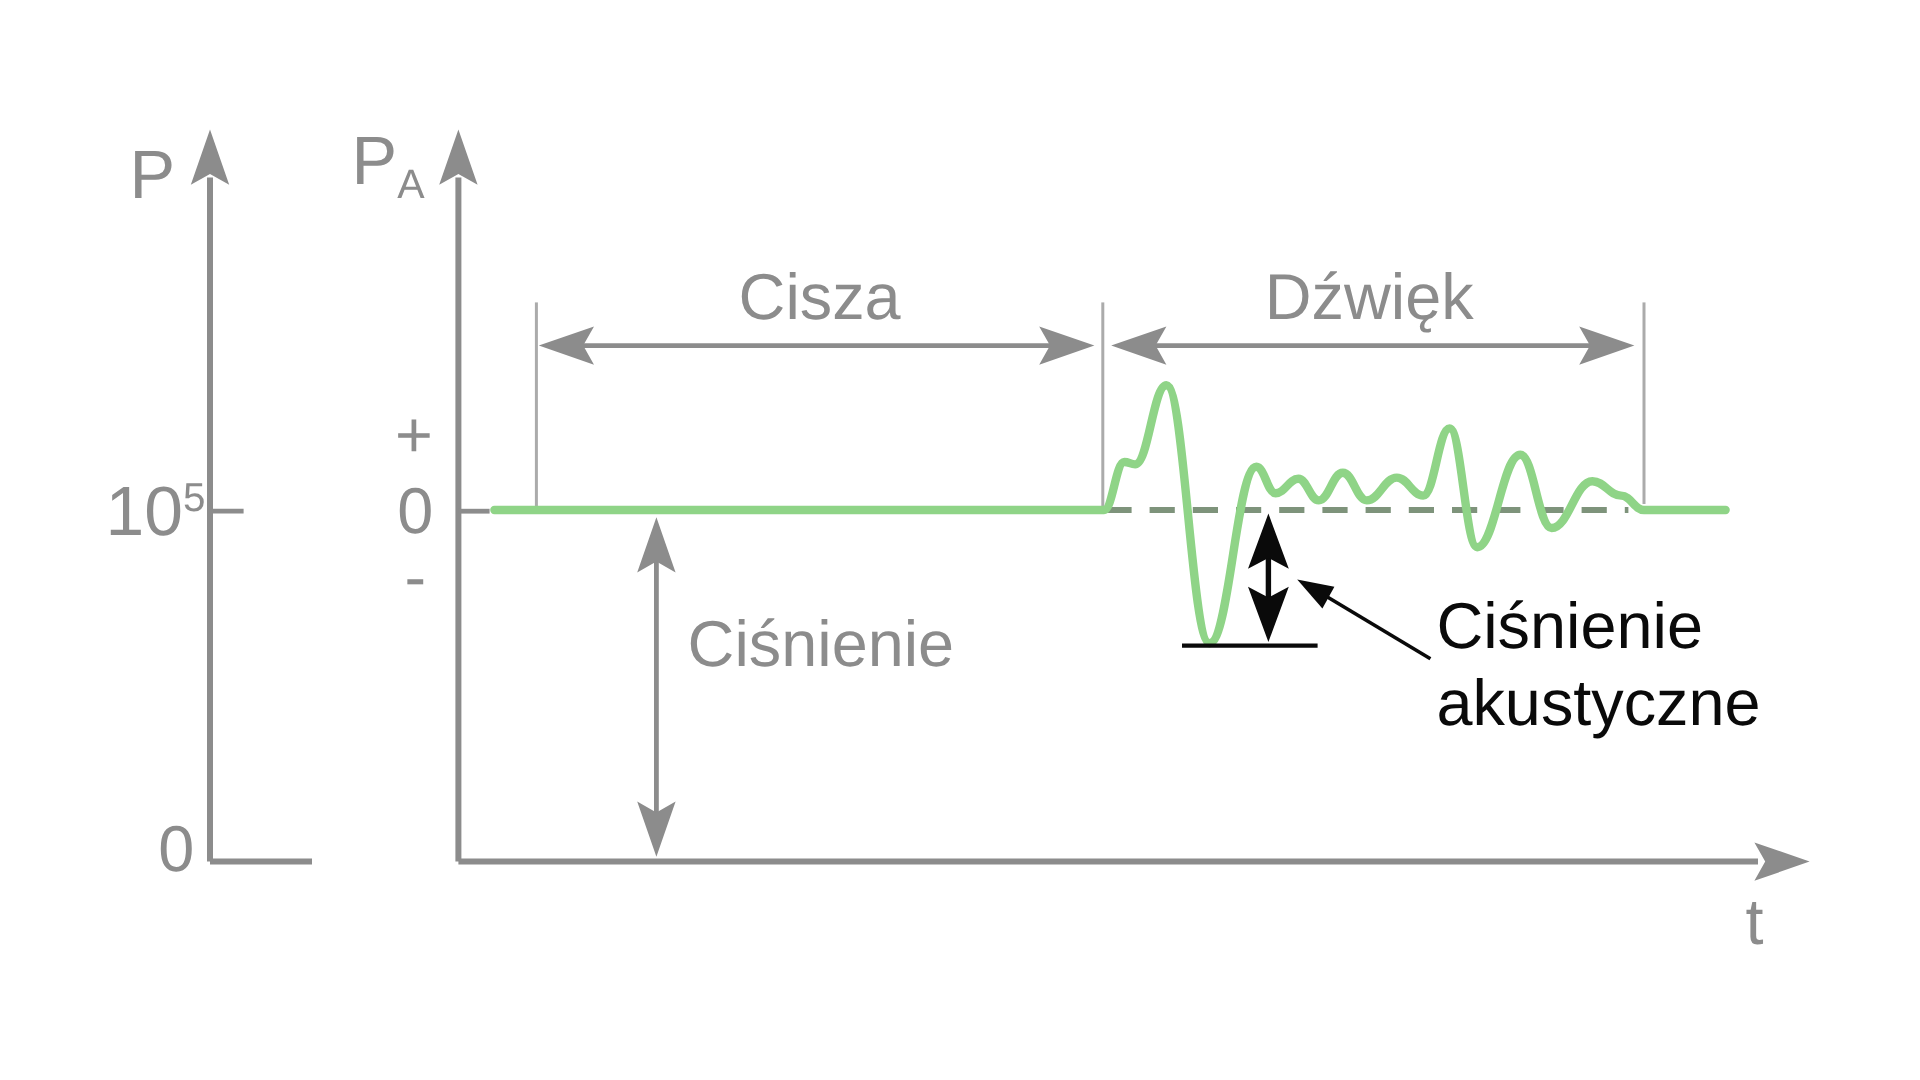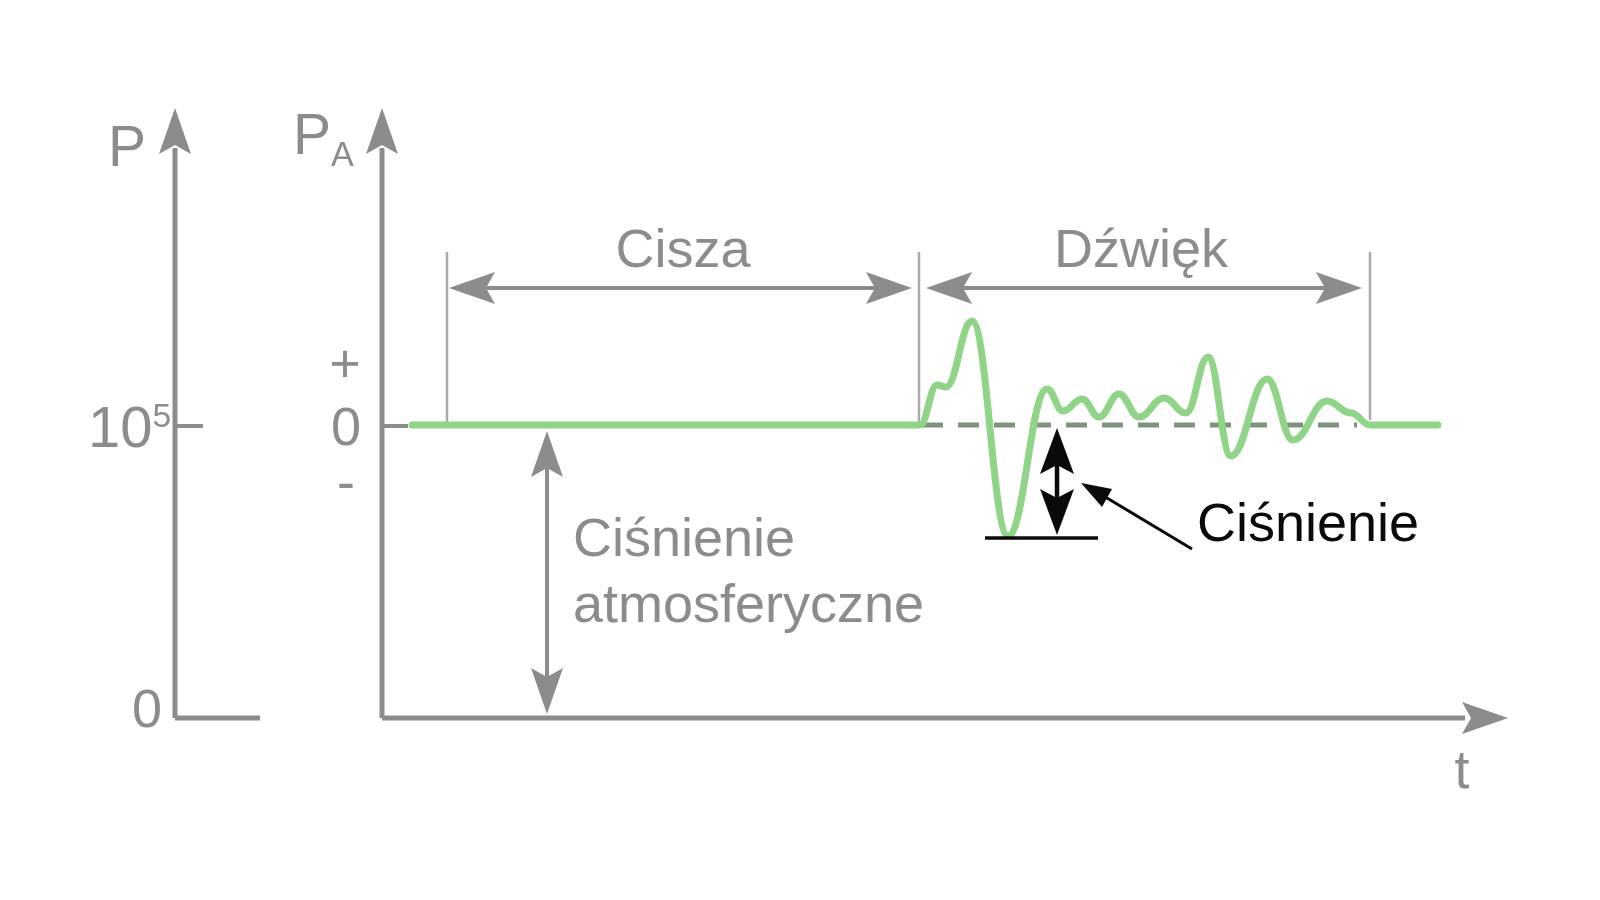--- a/index.html
+++ b/index.html
@@ -110,20 +110,20 @@
 
   <div class="lbl center" style="left:147px;top:679px;">0</div>
 
   <div class="lbl center" style="left:1462px;top:740px;">t</div>
 
   <div class="lbl center" style="left:683px;top:219px;">Cisza</div>
   <div class="lbl center" style="left:1141px;top:219px;">Dźwięk</div>
 
   <div class="lbl" style="left:573px;top:504px;line-height:66px;">
     <span style="display:block;">Ciśnienie</span>
-    <span style="display:block;">atmosferyczne</span>
   </div>
 
   <div class="lbl black" style="left:1197px;top:490px;line-height:64px;">
     <span style="display:block;">Ciśnienie</span>
+    <span style="display:block;">akustyczne</span>
   </div>
 
 </div>
 
 </body></html>

